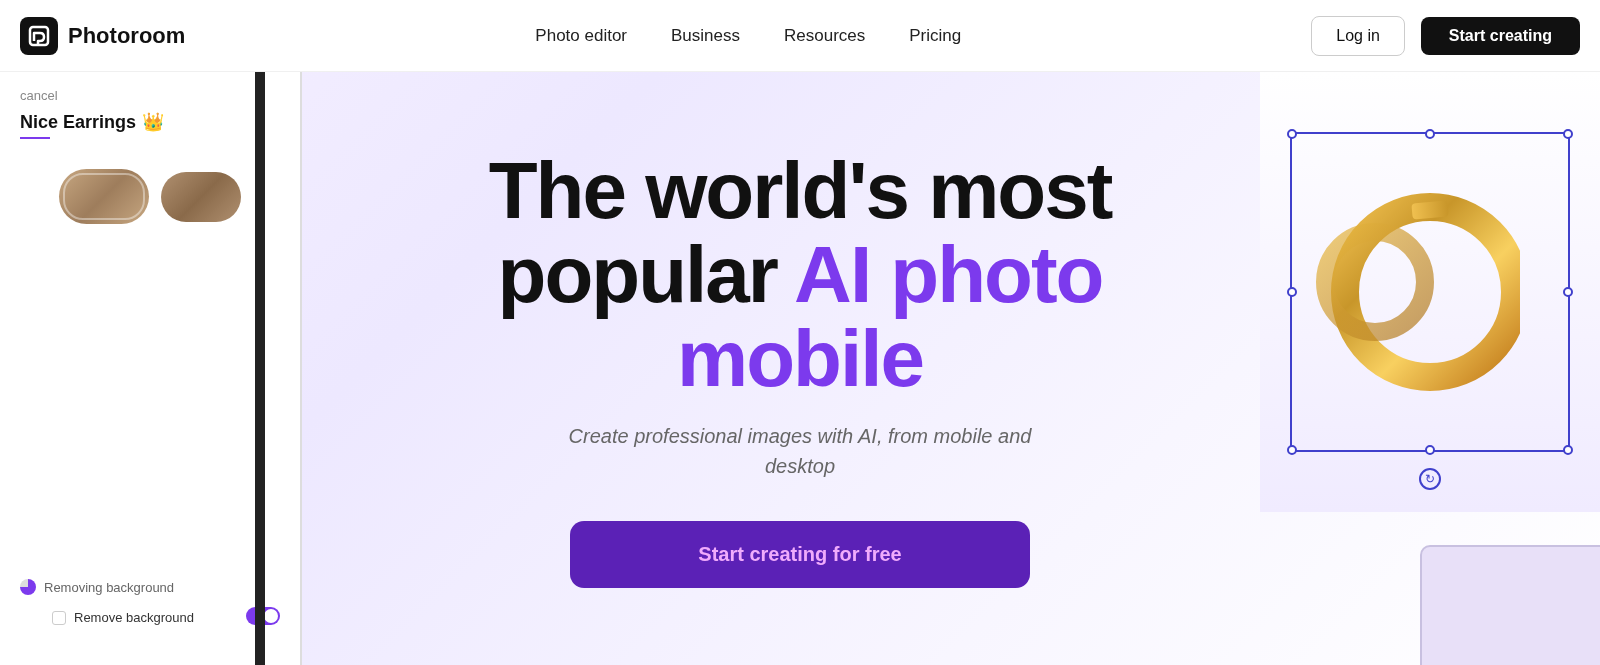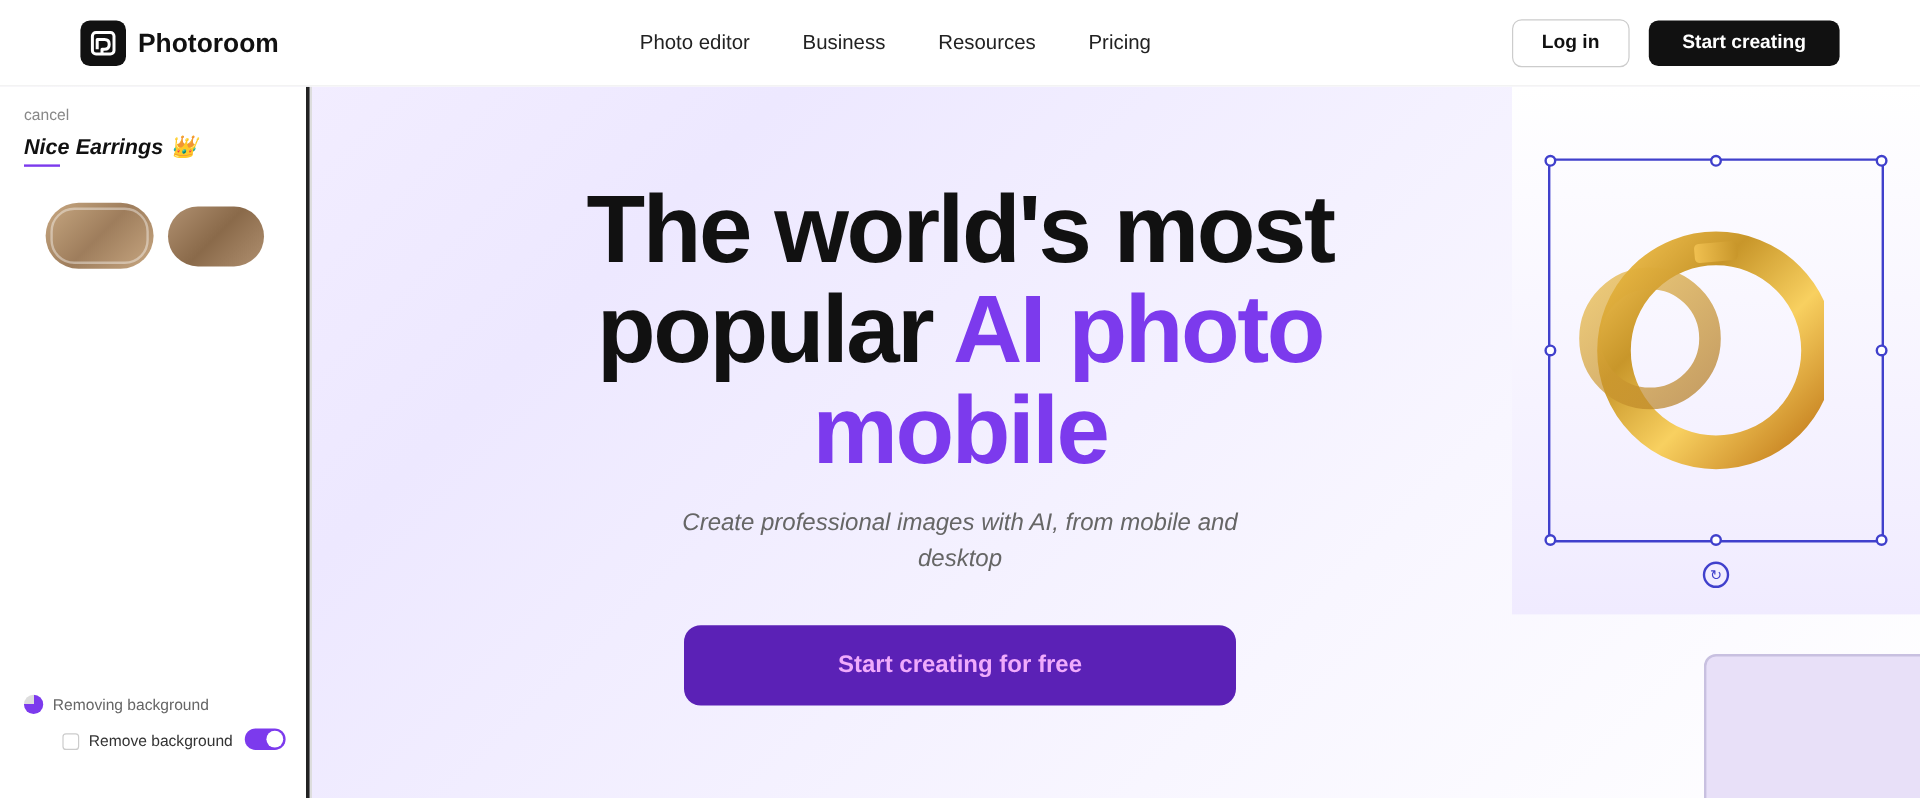--- a/index.html
+++ b/index.html
@@ -8,21 +8,21 @@
       width: 1600px;
       height: 665px;
       overflow: hidden;
       background: #fff;
     }
 
     
     .navbar {
       display: flex;
       justify-content: space-between;
-      padding: 0 67px;
+      padding: 0 20px;
       height: 72px;
       background: #fff;
       position: relative;
       z-index: 10;
       border-bottom: 1px solid #f0f0f0;
     }
     .navbar-logo {
       display: flex;
       align-items: center;
       gap: 10px;
@@ -58,21 +58,21 @@
       display: flex;
       align-items: center;
       gap: 16px;
     }
     .btn-login {
       padding: 10px 24px;
       border: 1.5px solid #ccc;
       border-radius: 8px;
       background: #fff;
       font-size: 16px;
-      font-weight: 700;
+      font-weight: 400;
       cursor: pointer;
       color: #111;
     }
     .btn-start {
       padding: 10px 28px;
       border-radius: 8px;
       background: #111;
       color: #fff;
       font-size: 16px;
       font-weight: 600;
@@ -90,21 +90,21 @@
       align-items: center;
       justify-content: center;
       overflow: hidden;
     }
 
     
     .phone-mockup {
       position: absolute;
       left: 0;
       top: 0;
-      width: 260px;
+      width: 302px;
       height: 593px;
       background: #fff;
       border-right: 2px solid #ddd;
       overflow: hidden;
     }
     .phone-inner {
       padding: 16px 20px;
       background: #fff;
       height: 100%;
     }
@@ -114,21 +114,20 @@
       margin-bottom: 8px;
     }
     .phone-title {
       font-size: 18px;
       font-weight: 700;
       color: #111;
       margin-bottom: 4px;
       display: flex;
       align-items: center;
       gap: 6px;
-      font-style: italic;
     }
     .phone-underline {
       width: 30px;
       height: 2px;
       background: #7c3aed;
       margin-bottom: 20px;
     }
     .phone-plus {
       font-size: 18px;
       color: #ccc;

